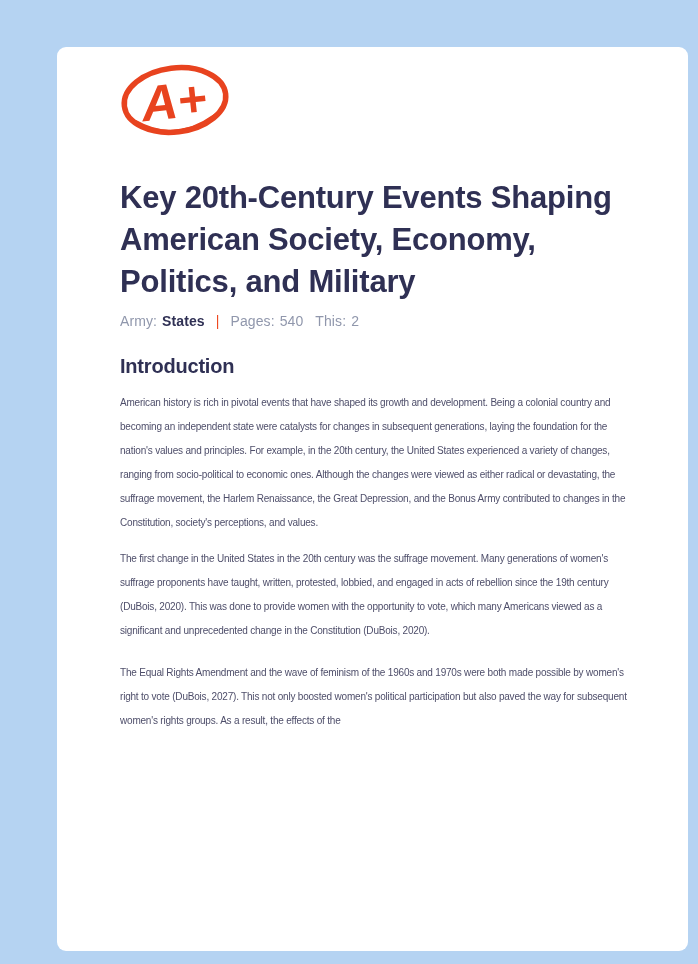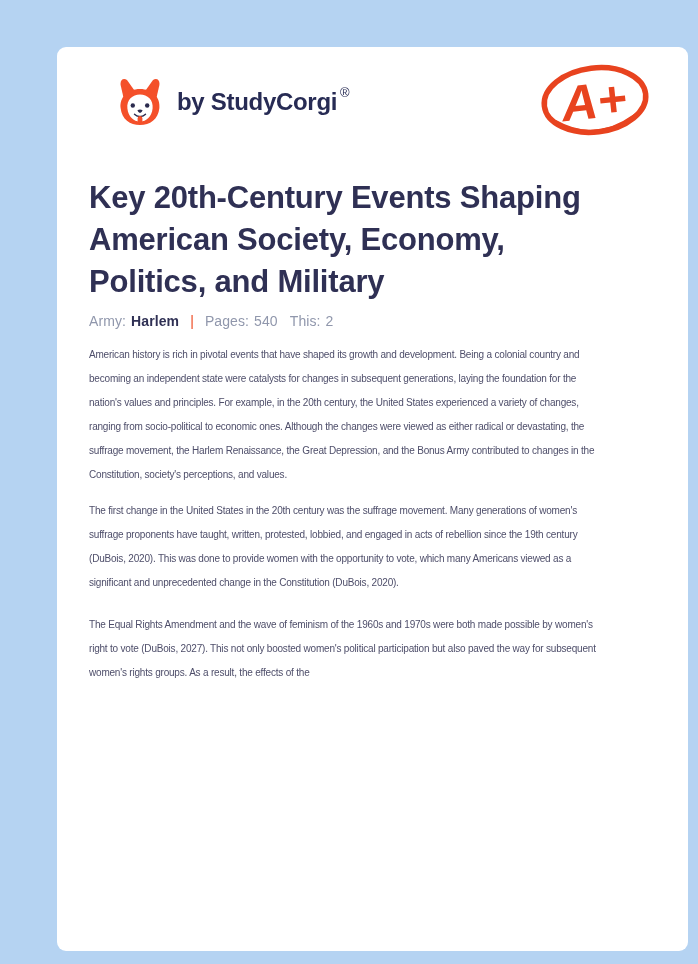--- a/index.html
+++ b/index.html
@@ -40,21 +40,21 @@
     letter-spacing: -0.3px;
   }
   .reg {
     font-size: 13px;
     color: #272b54;
     position: relative;
     top: -10px;
     margin-left: 3px;
   }
   .grade { display: inline-flex; }
-  .article { padding: 0 60px 0 32px; }
+  .article { padding: 0 60px 0 63px; }
   h1.article-title {
     margin: 20px 0 0;
     font-size: 31px;
     line-height: 42px;
     font-weight: bold;
     color: #2f3054;
     letter-spacing: -0.2px;
     max-width: 508px;
   }
   .meta {
@@ -85,56 +85,40 @@
     letter-spacing: -0.2px;
   }
   .article p + p { margin-top: 18px; }
 </style>
 </head>
 <body>
 
 <div class="card">
 
   <header class="card-header">
-    <div class="brand">
-      <span class="corgi">
-        <svg width="44" height="48" viewBox="0 0 44 48" aria-hidden="true">
-          <path d="M9 2 C5 -0.5 2 2.5 2.6 7 L7.2 27 L20 17.5 Z" fill="#f4502a"></path>
-          <path d="M35 2 C39 -0.5 42 2.5 41.4 7 L36.8 27 L24 17.5 Z" fill="#f4502a"></path>
-          <path d="M22 11 C34.5 11 42.5 19.5 41.4 30 C40.2 41.5 32 47 22 47 C12 47 3.8 41.5 2.6 30 C1.5 19.5 9.5 11 22 11 Z" fill="#f4502a"></path>
-          <path d="M22 16.5 C29.5 16.5 35.6 22 34.6 30.5 C33.7 38.8 28.4 43.5 22 43.5 C15.6 43.5 10.3 38.8 9.4 30.5 C8.4 22 14.5 16.5 22 16.5 Z" fill="#ffffff"></path>
-          <circle cx="14.8" cy="27.5" r="2.2" fill="#2b2b4e"></circle>
-          <circle cx="29.2" cy="27.5" r="2.2" fill="#2b2b4e"></circle>
-          <path d="M19.4 32.2 Q22 30.6 24.6 32.2 Q23.6 35 22 35 Q20.4 35 19.4 32.2 Z" fill="#2b2b4e"></path>
-          <path d="M16.5 36.2 Q19 38.8 22 38.4 Q25 38.8 27.5 36.2" stroke="#2b2b4e" stroke-width="1.4" fill="none" stroke-linecap="round"></path>
-          <rect x="19.6" y="38" width="4.8" height="7.2" rx="2.4" fill="#f4502a"></rect>
-        </svg>
-      </span>
-      <span class="brand-text">by StudyCorgi</span>
-      <span class="reg">®</span>
-    </div>
     <div class="grade">
       <svg width="115" height="80" viewBox="0 0 115 80" aria-hidden="true">
         <g fill="none" stroke="#e8431f" stroke-linecap="round">
           <ellipse cx="57" cy="38" rx="51" ry="32" stroke-width="5.5" transform="rotate(-7 57 38)"></ellipse>
           <path d="M17 60 Q57 83 97 54" stroke-width="4.5"></path>
         </g>
         <text x="56" y="56" font-size="50" font-weight="bold" font-style="italic" font-family="Liberation Sans, sans-serif" fill="#e8431f" text-anchor="middle" transform="rotate(-6 57 40)">A+</text>
       </svg>
     </div>
   </header>
 
   <main class="article">
     <h1 class="article-title">Key 20th-Century Events Shaping American Society, Economy, Politics, and Military</h1>
 
     <div class="meta">
-      <span class="m-label">Army:</span><span class="m-topic">Harlem</span><span class="m-div">|</span><span class="m-words-label">Pages:</span><span class="m-words-value">540</span><span class="m-pages-label">This:</span><span class="m-pages-value">2</span>
+      <span class="m-label">Army:</span><span class="m-topic">States</span><span class="m-div">|</span><span class="m-words-label">Pages:</span><span class="m-words-value">540</span><span class="m-pages-label">This:</span><span class="m-pages-value">2</span>
     </div>
 
     <section>
+      <h2 class="section-heading">Introduction</h2>
       <p>American history is rich in pivotal events that have shaped its growth and development. Being a colonial country and becoming an independent state were catalysts for changes in subsequent generations, laying the foundation for the nation's values and principles. For example, in the 20th century, the United States experienced a variety of changes, ranging from socio-political to economic ones. Although the changes were viewed as either radical or devastating, the suffrage movement, the Harlem Renaissance, the Great Depression, and the Bonus Army contributed to changes in the Constitution, society's perceptions, and values.</p>
     </section>
 
     <section>
       <p>The first change in the United States in the 20th century was the suffrage movement. Many generations of women's suffrage proponents have taught, written, protested, lobbied, and engaged in acts of rebellion since the 19th century (DuBois, 2020). This was done to provide women with the opportunity to vote, which many Americans viewed as a significant and unprecedented change in the Constitution (DuBois, 2020).</p>
       <p>The Equal Rights Amendment and the wave of feminism of the 1960s and 1970s were both made possible by women's right to vote (DuBois, 2027). This not only boosted women's political participation but also paved the way for subsequent women's rights groups. As a result, the effects of the</p>
     </section>
   </main>
 
 </div>

